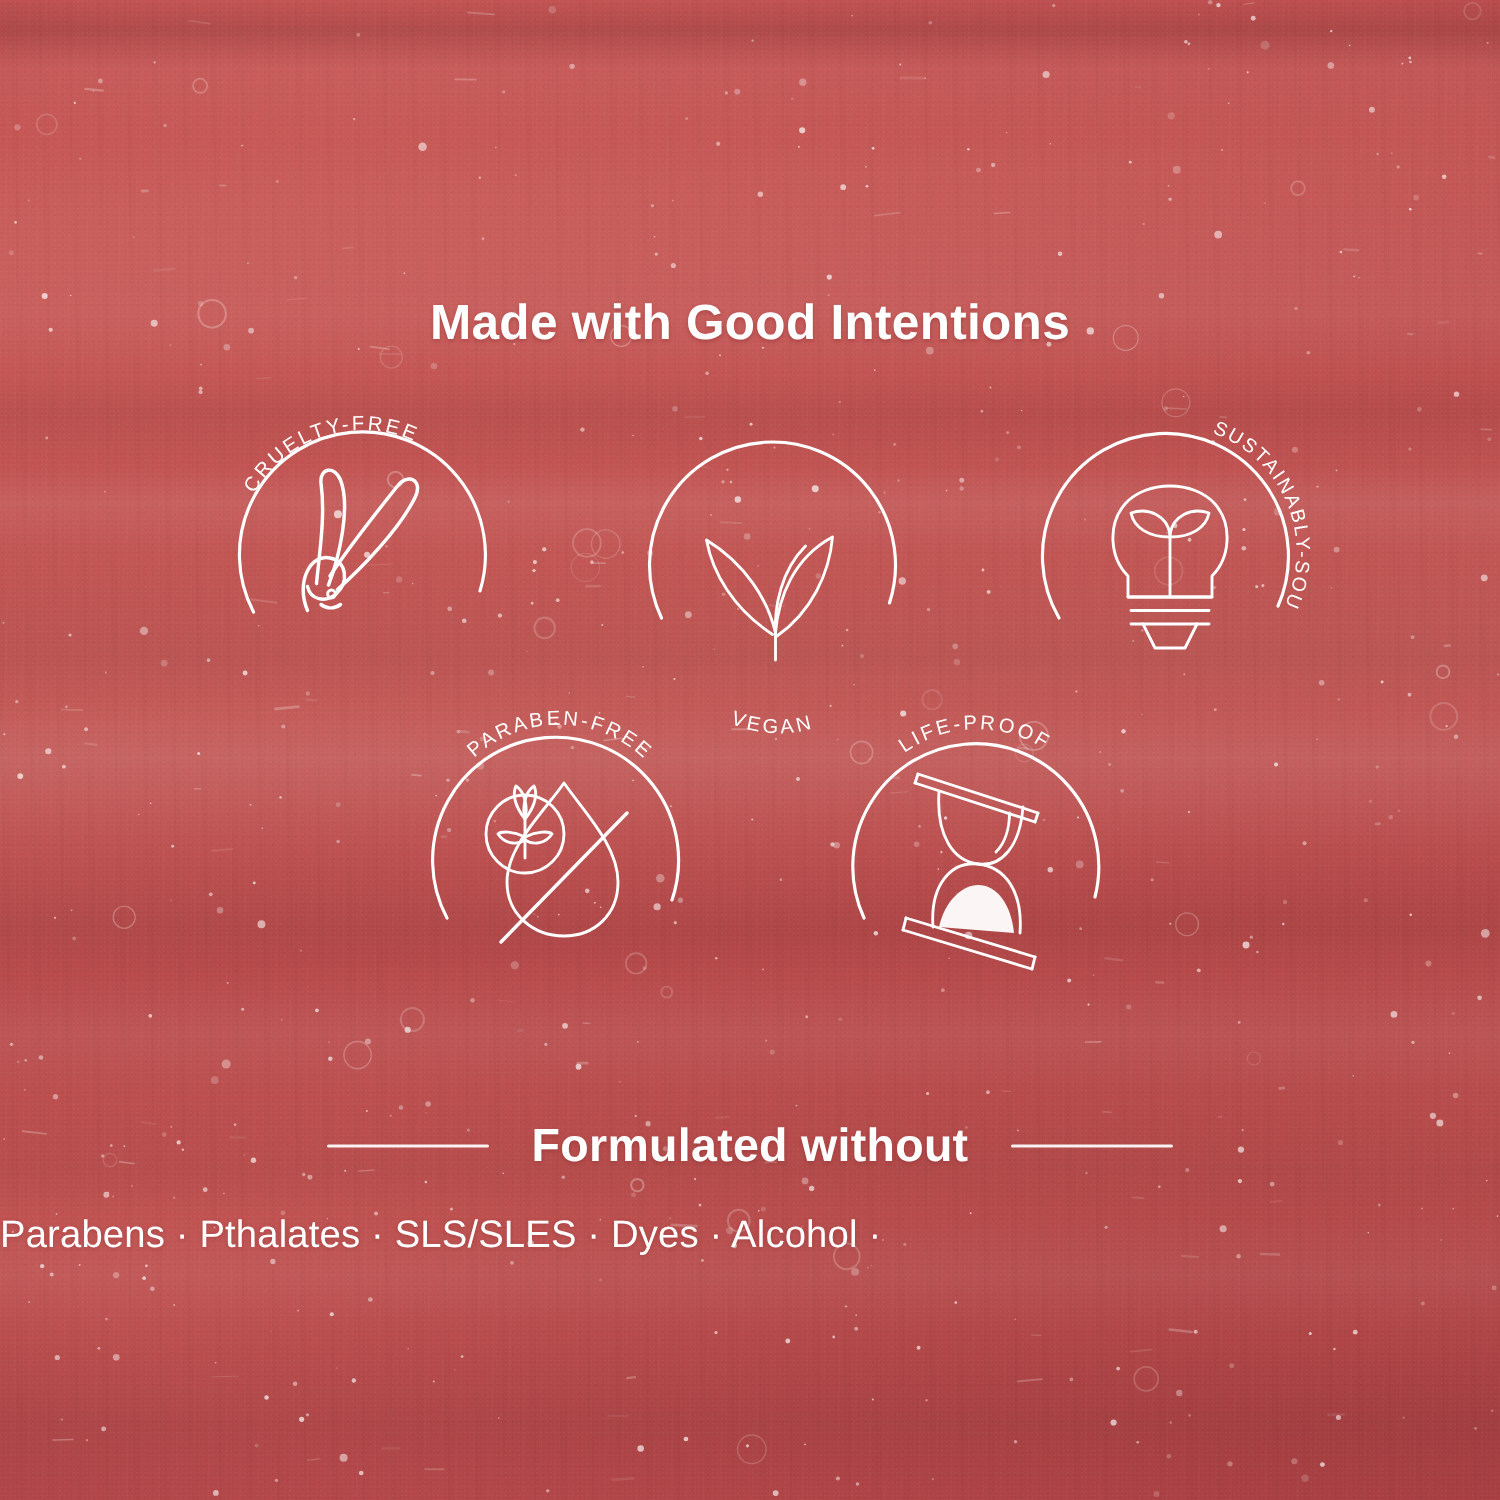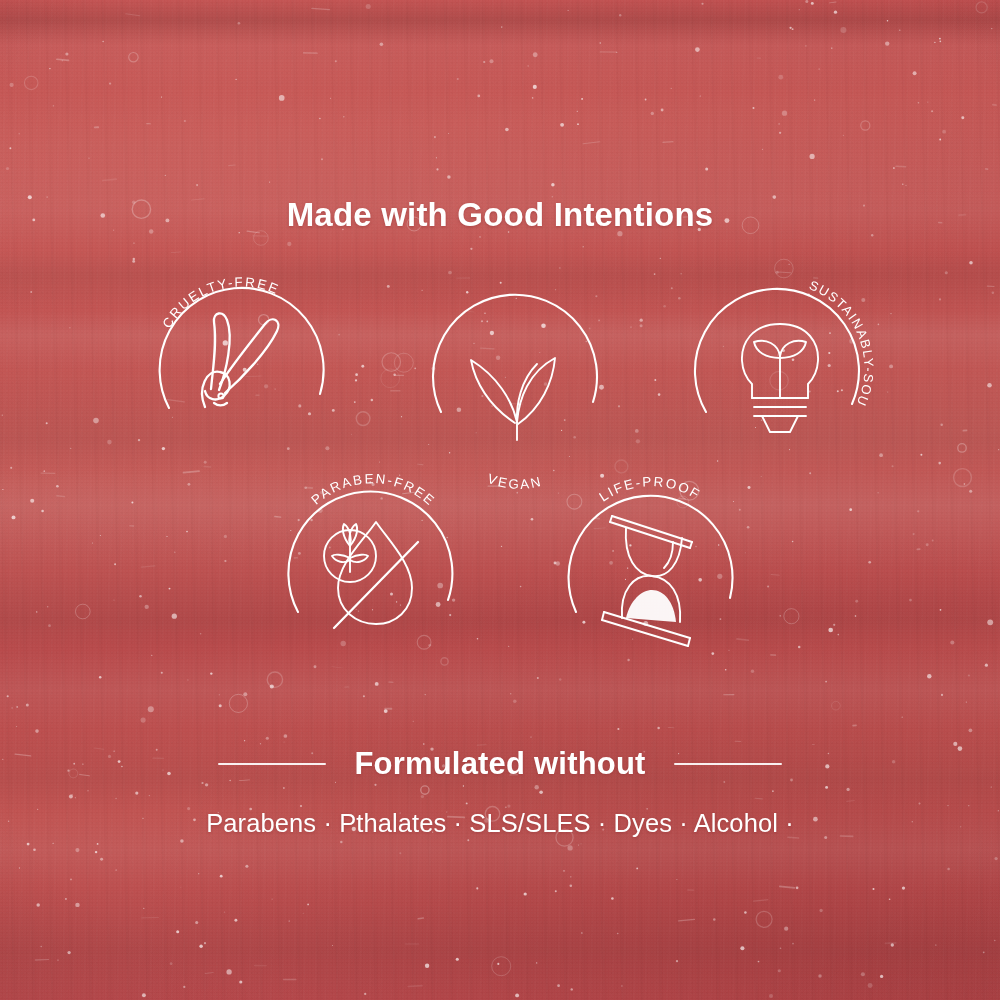--- a/index.html
+++ b/index.html
@@ -106,21 +106,21 @@
     display:flex;align-items:center;justify-content:center;gap:28px;
   }
   .section .rule{width:108px;height:2px;background:#ffffff;opacity:.92;border-radius:2px;}
   .section .sec-title{
     color:#ffffff;font-size:31px;font-weight:700;letter-spacing:.2px;white-space:nowrap;
     text-shadow:0 1px 3px rgba(120,30,34,.3);
   }
 
   .ingredients{
     position:absolute;left:0;right:0;top:805px;
-    text-align:center;color:#ffffff;font-size:25.5px;line-height:36px;
+    text-align:left;color:#ffffff;font-size:25.5px;line-height:36px;
     font-weight:400;letter-spacing:.1px;
     text-shadow:0 1px 3px rgba(120,30,34,.3);
   }
   .ingredients div{white-space:nowrap;}
 </style>
 </head>
 <body>
 
 <div id="stage">
 

